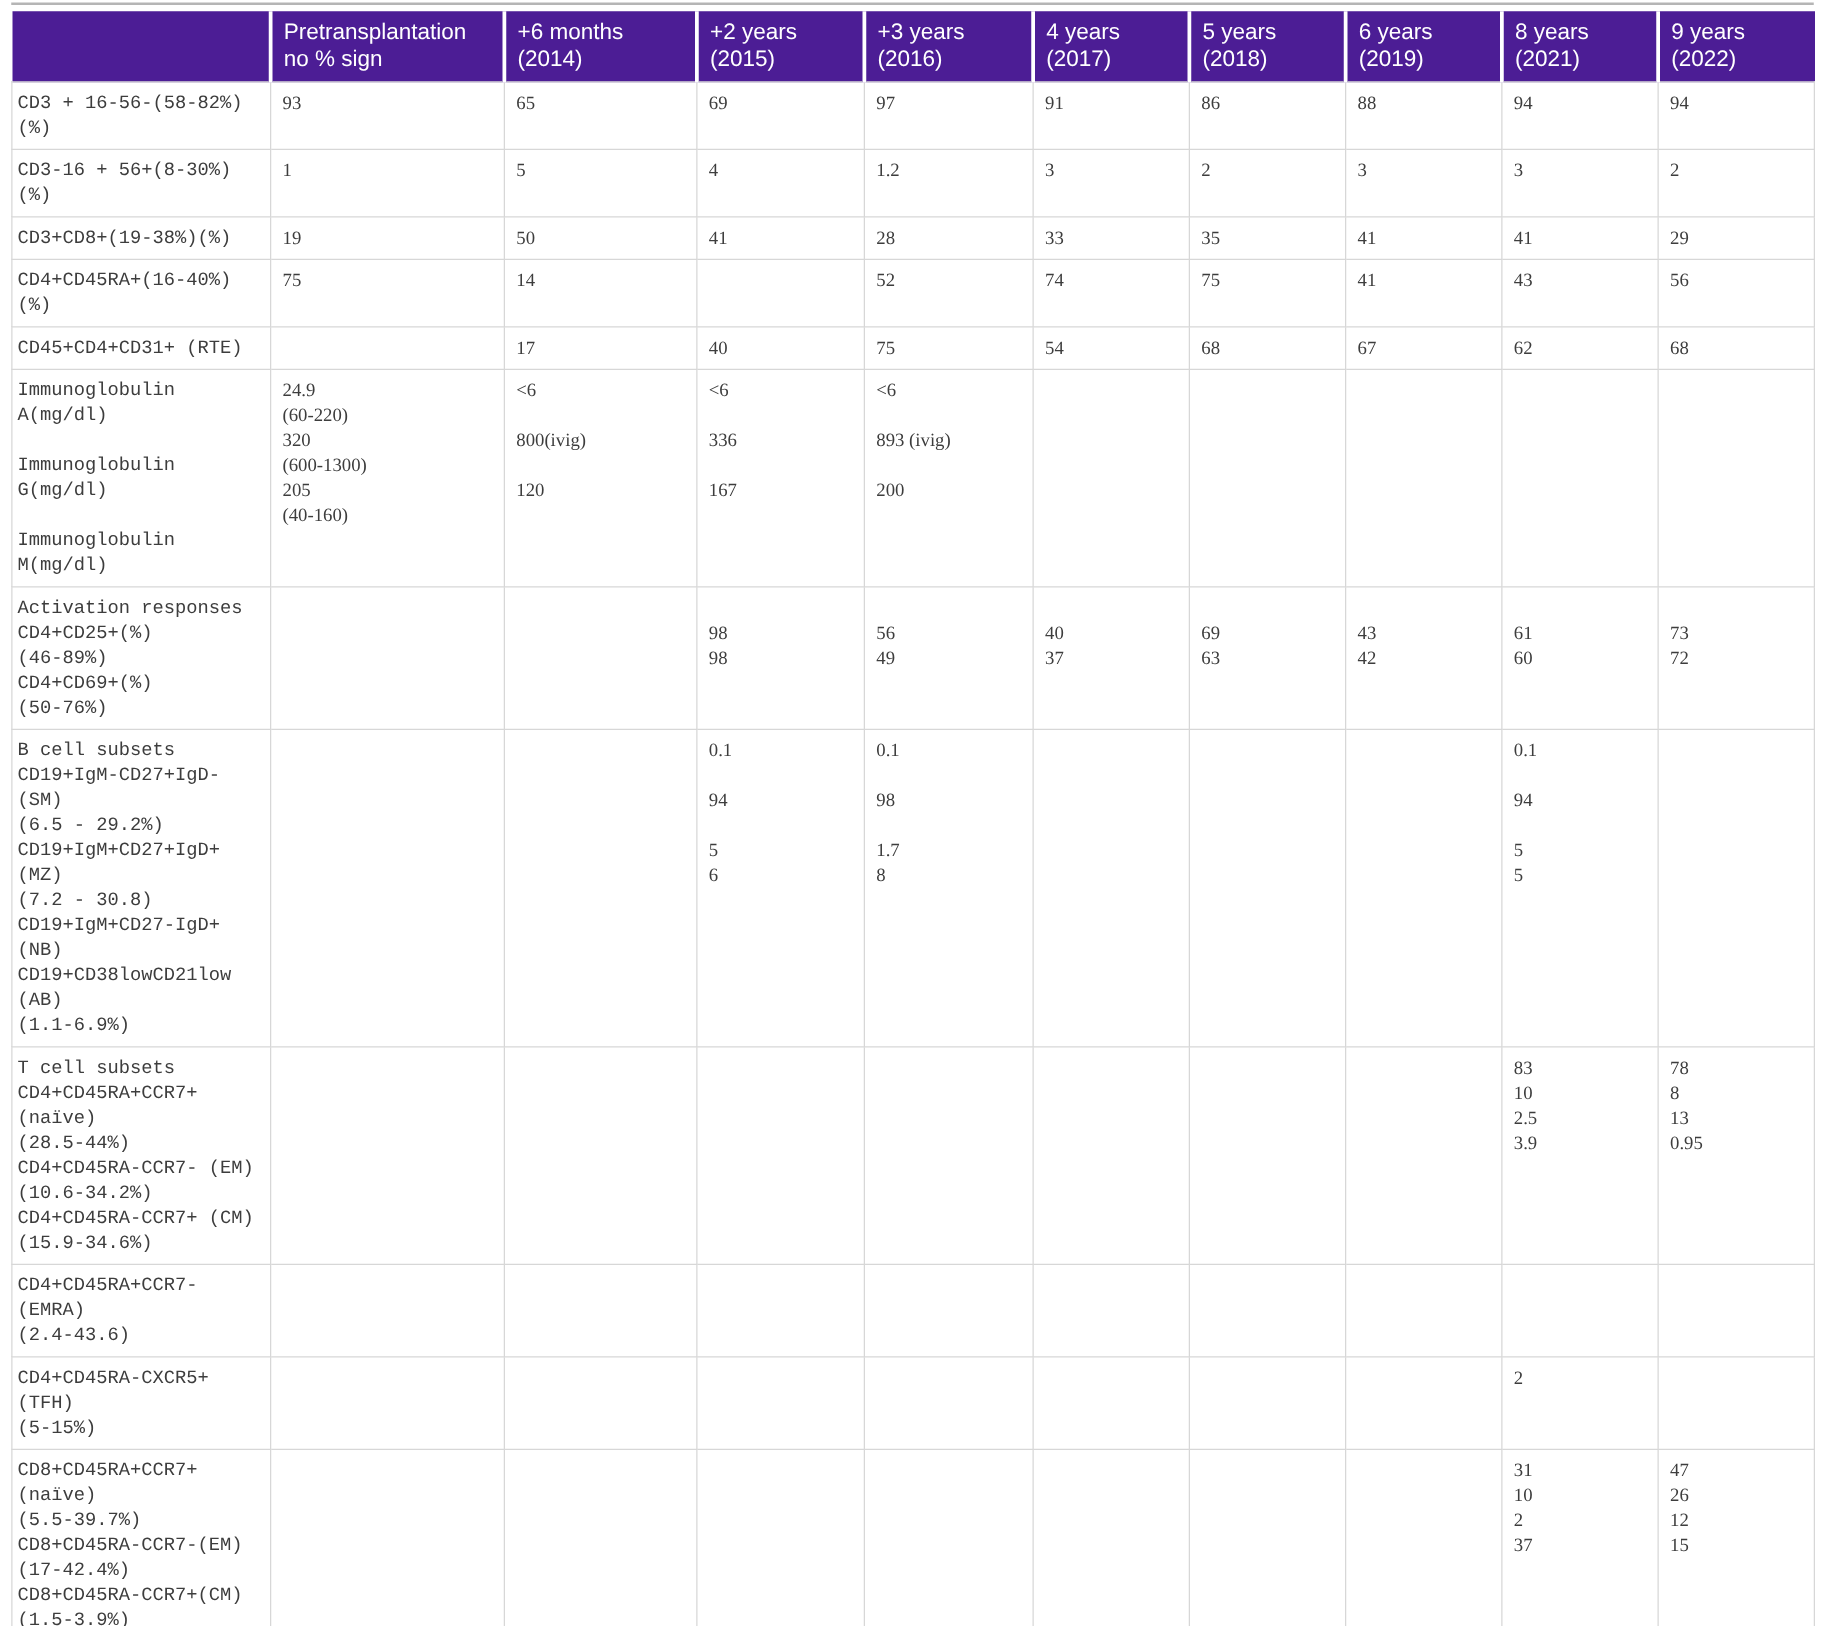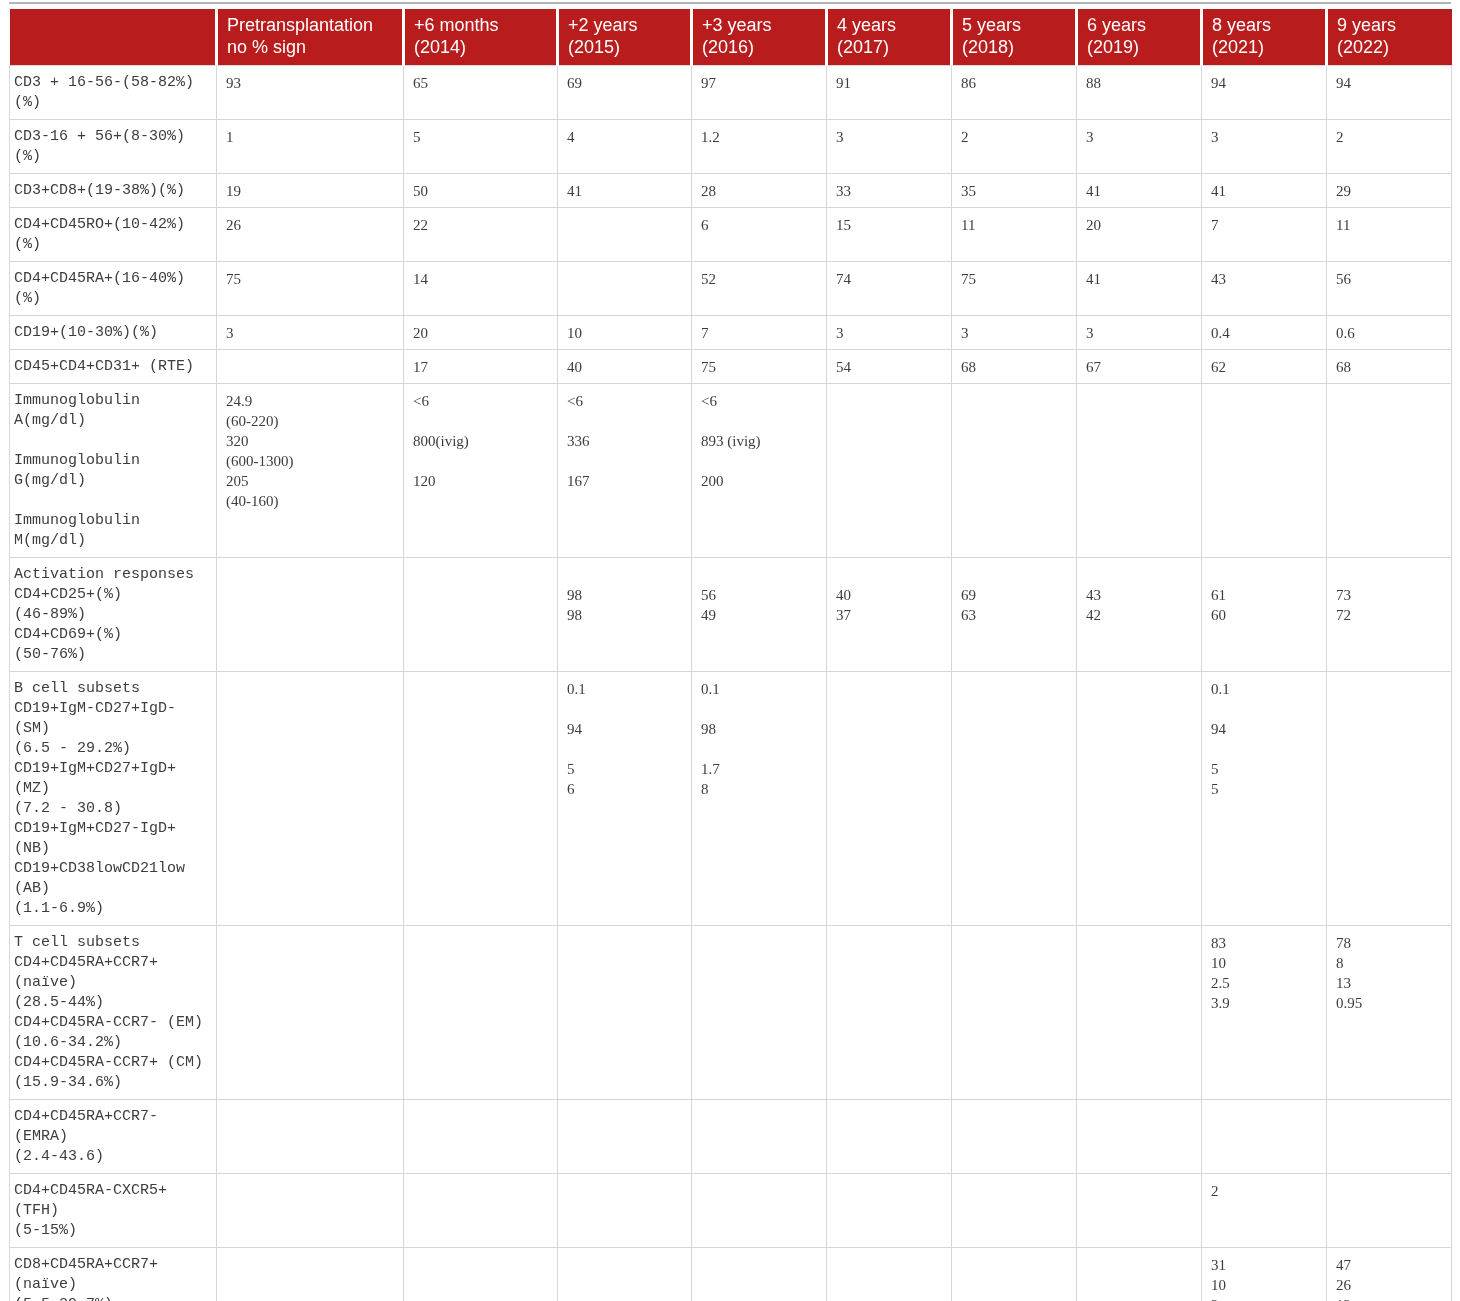--- a/index.html
+++ b/index.html
@@ -16,21 +16,21 @@
     border-top: 2px solid #b5b5b5;
     padding-top: 5px;
   }
   table {
     border-collapse: collapse;
     table-layout: fixed;
     width: 1442px;
     border-bottom: 2px solid #9e9e9e;
   }
   th {
-    background: #b91c1c;
+    background: #4c1d95;
     color: #ffffff;
     font-family: "Liberation Sans", sans-serif;
     font-weight: normal;
     font-size: 18px;
     line-height: 22px;
     text-align: left;
     vertical-align: top;
     padding: 5px 6px 7px 9px;
     white-space: pre-line;
     border-left: 3px solid #ffffff;
@@ -120,54 +120,30 @@
           <td>50</td>
           <td>41</td>
           <td>28</td>
           <td>33</td>
           <td>35</td>
           <td>41</td>
           <td>41</td>
           <td>29</td>
         </tr>
         <tr>
-          <td class="rowlabel">CD4+CD45RO+(10-42%)(%)</td>
-          <td>26</td>
-          <td>22</td>
-          <td></td>
-          <td>6</td>
-          <td>15</td>
-          <td>11</td>
-          <td>20</td>
-          <td>7</td>
-          <td>11</td>
-        </tr>
-        <tr>
           <td class="rowlabel">CD4+CD45RA+(16-40%)(%)</td>
           <td>75</td>
           <td>14</td>
           <td></td>
           <td>52</td>
           <td>74</td>
           <td>75</td>
           <td>41</td>
           <td>43</td>
           <td>56</td>
-        </tr>
-        <tr>
-          <td class="rowlabel">CD19+(10-30%)(%)</td>
-          <td>3</td>
-          <td>20</td>
-          <td>10</td>
-          <td>7</td>
-          <td>3</td>
-          <td>3</td>
-          <td>3</td>
-          <td>0.4</td>
-          <td>0.6</td>
         </tr>
         <tr>
           <td class="rowlabel">CD45+CD4+CD31+ (RTE)</td>
           <td></td>
           <td>17</td>
           <td>40</td>
           <td>75</td>
           <td>54</td>
           <td>68</td>
           <td>67</td>

